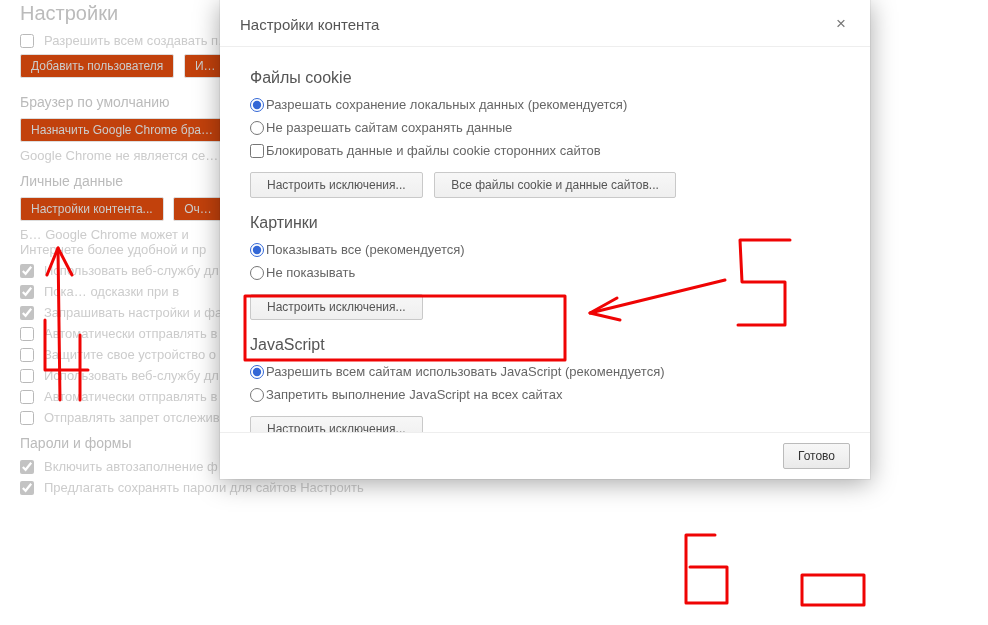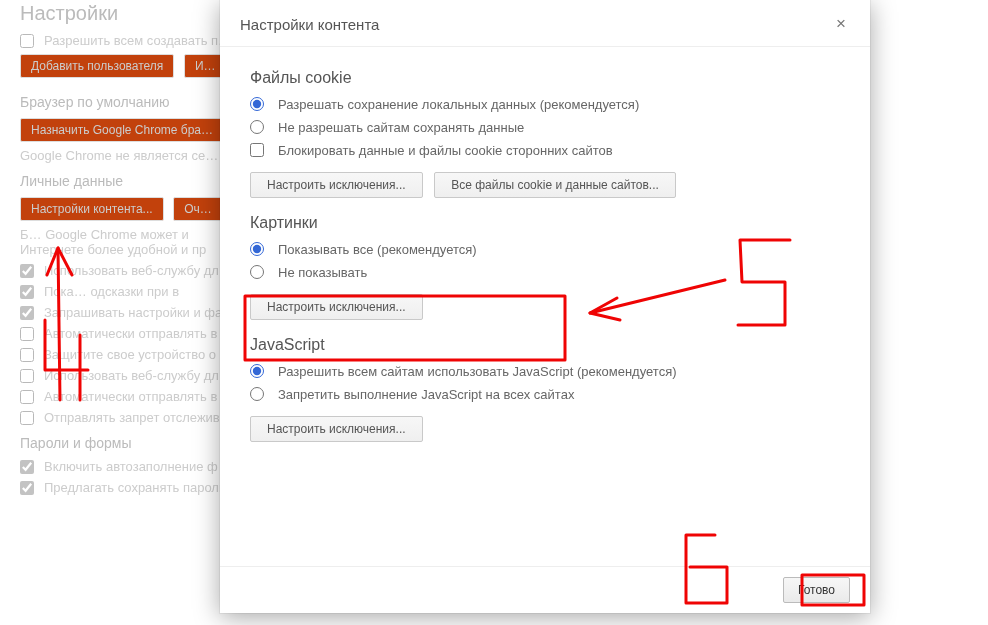--- a/index.html
+++ b/index.html
@@ -56,21 +56,21 @@
   margin-bottom: 6px;
 }
 .bg-text { font-size: 13px; color: #ccc; }
 
 
 .dialog {
   position: absolute;
   left: 220px;
   top: 0px;
   width: 650px;
-  height: 613px;
+  height: 479px;
   background: #fff;
   box-shadow: 0 4px 24px rgba(0,0,0,.35), 0 0 0 1px rgba(0,0,0,.05);
   display: flex;
   flex-direction: column;
 }
 .dialog-header {
   padding: 14px 20px 12px 20px;
   font-size: 15px;
   color: #555;
   border-bottom: 1px solid #eee;
@@ -93,21 +93,22 @@
 .dialog-body::-webkit-scrollbar { width: 16px; }
 .dialog-body::-webkit-scrollbar-track { background: #f0f0f0; }
 .dialog-body::-webkit-scrollbar-thumb { background: #c8c8c8; }
 .d-section-title {
   font-size: 16px;
   color: #555;
   margin: 16px 0 10px 0;
 }
 .d-option {
   display: flex;
-  gap: 14px;
+  align-items: center;
+  gap: 2px;
   margin: 8px 0;
   color: #666;
   font-size: 13px;
 }
 .d-option input[type=radio], .d-option input[type=checkbox] {
   width: 14px; height: 14px;
   accent-color: #3367d6;
 }
 .d-btn {
   display: inline-block;

